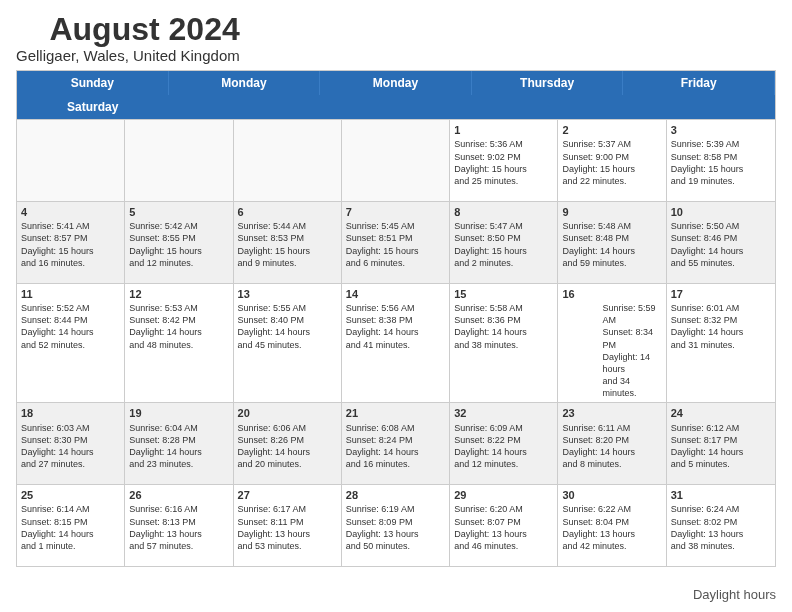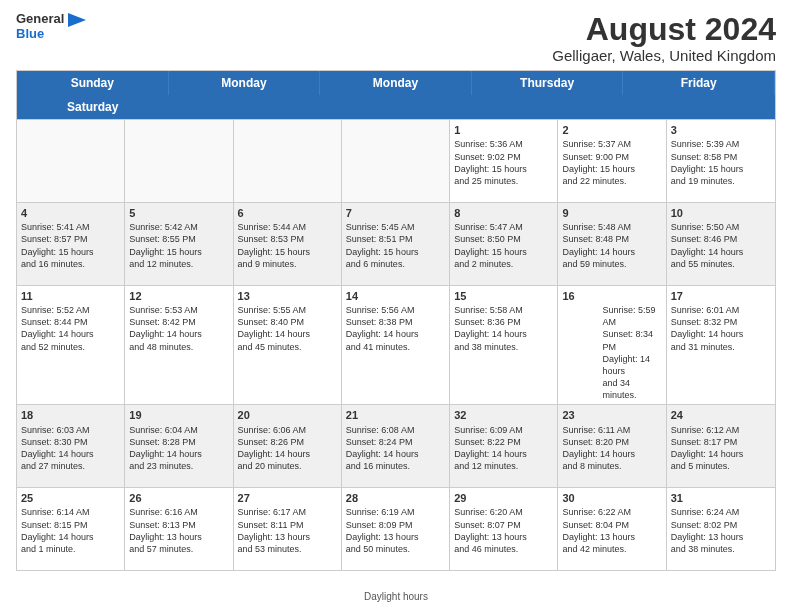--- a/index.html
+++ b/index.html
@@ -90,40 +90,30 @@
       display: block;
       margin-bottom: 1px;
     }
     .cell-text {
       font-size: 9px;
       line-height: 1.35;
       color: #333;
     }
     .footer {
       margin-top: 20px;
-      font-size: 10px;
+      font-size: 13px;
       color: #555;
-      text-align: center;
+      text-align: right;
     }
   </style>
 </head>
 <body>
 
 <div class="page">
   <div class="header">
-    <div class="logo">
-    <div style="display:flex;flex-direction:column;line-height:1.1">
-      <span style="font-size:13px;font-weight:bold;color:#333;">General
-        <svg width="18" height="14" viewBox="0 0 18 14" style="vertical-align:middle;">
-          <polygon points="0,0 18,7 0,14" fill="#1a6dcc"></polygon>
-        </svg>
-      </span>
-      <span style="font-size:13px;font-weight:bold;color:#1a6dcc;">Blue</span>
-    </div>
-  </div>
     <div class="title-area">
       <div class="main-title">August 2024</div>
       <div class="subtitle">Gelligaer, Wales, United Kingdom</div>
     </div>
   </div>
 
   <div class="calendar">
     <div class="cal-header-row">
     <div class="cal-header-cell">Sunday</div>
         <div class="cal-header-cell">Monday</div>

